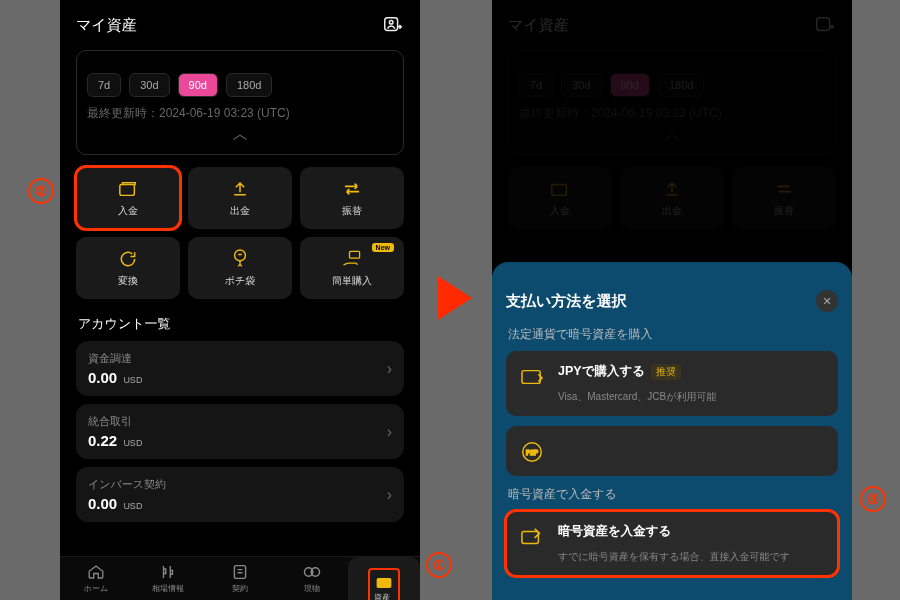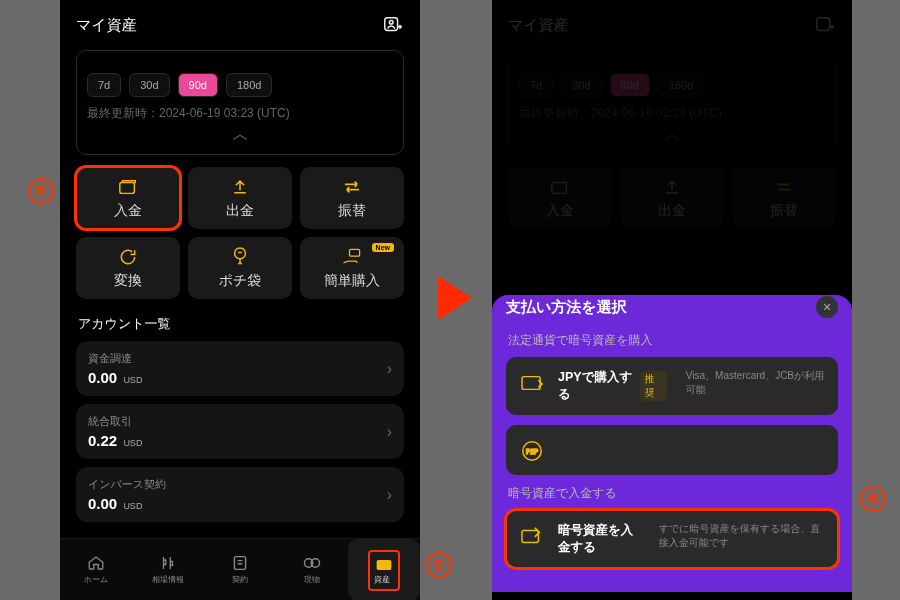--- a/index.html
+++ b/index.html
@@ -18,52 +18,52 @@
 .pills{display:flex;gap:8px}
 .pill{font-size:11px;color:#aaa;padding:5px 10px;border-radius:6px;border:1px solid #2a2a2a;background:#0f0f0f}
 .pill.sel{color:#fff;background:#ec4899}
 .meta{font-size:12px;color:#666;margin-top:8px}
 .chev{text-align:center;margin-top:6px;color:#555}
 
 
 .grid{display:grid;grid-template-columns:repeat(3,1fr);gap:8px;margin:0 16px}
 .act{background:#1a1a1a;border-radius:10px;height:62px;display:flex;flex-direction:column;align-items:center;justify-content:center;gap:4px;position:relative}
 .act .ic{width:22px;height:22px;display:flex;align-items:center;justify-content:center;color:#f0b90b}
-.act .lb{font-size:14px;color:#ddd}
+.act .lb{font-size:10px;color:#ddd}
 .badge{position:absolute;top:6px;right:10px;background:#f0b90b;color:#000;font-size:7px;font-weight:700;padding:1px 4px;border-radius:3px}
 
 
 .hi-red{outline:3px solid #ff3200;outline-offset:-1px}
 
 
 .sect{color:#fff;font-size:13px;margin:16px 18px 8px}
 .row{margin:0 16px 8px;background:#151515;border-radius:12px;padding:10px 12px;display:flex;align-items:center;justify-content:space-between}
 .row .info .t{font-size:11px;color:#888;margin-bottom:3px}
 .row .info .v{color:#fff;font-size:15px;font-weight:600}
 .row .info .v small{font-size:9px;color:#aaa;font-weight:400;margin-left:2px}
 .row .arr{color:#666;font-size:16px}
 
 
-.nav{position:absolute;bottom:0;left:0;right:0;height:62px;background:#0a0a0a;border-top:1px solid #1a1a1a;display:flex}
+.nav{position:absolute;bottom:0;left:0;right:0;height:44px;background:#0a0a0a;border-top:1px solid #1a1a1a;display:flex}
 .nav .ni{flex:1;display:flex;flex-direction:column;align-items:center;justify-content:center;gap:2px;color:#888}
 .nav .ni.act{color:#f0b90b}
 .nav .ni .ic{width:20px;height:18px;display:flex;align-items:center;justify-content:center}
 .nav .ni .lb{font-size:8px}
 .nav .box{border:2px solid #ff3200;border-radius:4px;padding:4px 4px}
 
 
 .dim{position:absolute;inset:0;background:rgba(0,0,0,.55)}
-.sheet{position:absolute;bottom:8px;left:0;right:0;background:#6d28d9;border-radius:16px 16px 0 0;padding:1px 14px 14px}
+.sheet{position:absolute;bottom:0;left:0;right:0;background:#0c4a6e;border-radius:16px 16px 0 0;padding:28px 14px 14px}
 .sheet .sh{display:flex;align-items:center;justify-content:space-between;margin-bottom:14px}
 .sheet .sh h2{color:#fff;font-size:15px;font-weight:600}
 .sheet .cls{width:22px;height:22px;border-radius:11px;background:#333;color:#aaa;display:flex;align-items:center;justify-content:center;font-size:11px}
 .sheet .sub{color:#bbb;font-size:12px;margin:8px 2px 8px}
 .opt{background:#2a2a2a;border-radius:10px;padding:12px;display:flex;gap:12px;align-items:flex-start;margin-bottom:10px}
 .opt .oic{width:28px;height:24px;color:#f0b90b;margin-top:2px;flex-shrink:0;display:flex;align-items:center;justify-content:center}
-.opt .ot{display:flex;flex-direction:row;gap:19px}
+.opt .ot{display:flex;flex-direction:column;gap:10px}
 .opt .ot .nm{color:#fff;font-size:12.5px;font-weight:600;display:flex;align-items:center;gap:6px}
 .opt .ot .ds{color:#888;font-size:10px}
 .rec{background:#3a3320;color:#f0b90b;font-size:10px;padding:1px 5px;border-radius:3px;font-weight:500}
 
 
 .call{position:absolute;width:26px;height:26px;border:2px solid #ff3200;border-radius:50%;color:#ff3200;font-size:14px;font-weight:700;display:flex;align-items:center;justify-content:center;background:transparent}
 .c1{left:426px;top:552px}
 .c2{left:28px;top:178px}
 .c3{left:860px;top:486px}
 .tri{position:absolute;left:438px;top:276px;width:0;height:0;border-top:22px solid transparent;border-bottom:22px solid transparent;border-left:34px solid #ff2a00}

